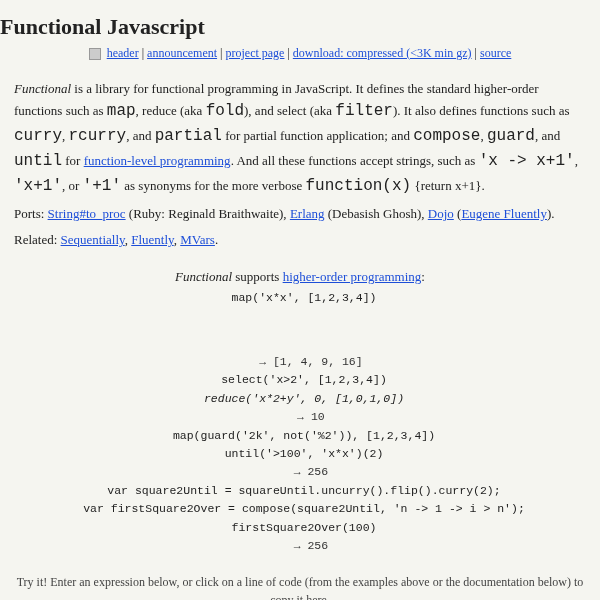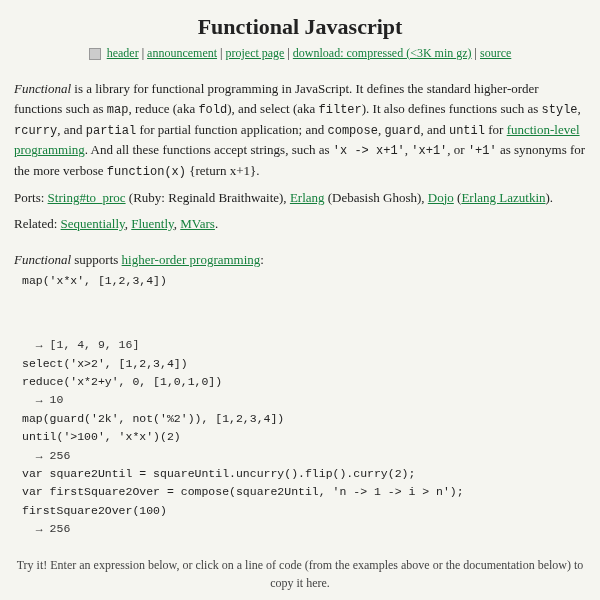--- a/index.html
+++ b/index.html
@@ -4,24 +4,23 @@
   <style>
     * { box-sizing: border-box; margin: 0; padding: 0; }
     body {
       font-family: Georgia, 'Times New Roman', serif;
       font-size: 13px;
       background: #f5f5f0;
       color: #222;
       width: 600px;
       min-height: 600px;
     }
-    a { color: #15803d; text-decoration: underline; }
+    a { color: #1d4ed8; text-decoration: underline; }
 
     #page-title {
-      text-align: center;
       font-size: 22px;
       font-weight: bold;
       padding: 14px 0 6px 0;
       font-family: Georgia, serif;
     }
 
     #nav-bar {
       text-align: center;
       font-size: 12px;
       margin-bottom: 10px;
@@ -37,31 +36,32 @@
     }
 
     #intro-section {
       padding: 8px 14px;
       font-size: 13px;
       line-height: 1.55;
     }
     #intro-section em { font-style: italic; }
     #intro-section code {
       font-family: 'Courier New', monospace;
-      font-size: 12px;
+      font-size: 16px;
       background: none;
     }
 
     #ports-line, #related-line {
       margin-top: 6px;
       font-size: 13px;
     }
 
     #examples-section {
       padding: 4px 14px 8px 14px;
+      text-align: center;
     }
     #examples-section p {
       margin-top: 6px;
       margin-bottom: 4px;
       font-size: 13px;
     }
 
     .code-block {
       font-family: 'Courier New', monospace;
       font-size: 11.5px;
@@ -95,59 +95,59 @@
   <a href="#">source</a>
 </div>
 
 <div id="intro-section">
   <p>
     <em>Functional</em>
     is a library for functional programming in JavaScript. It defines the standard higher-order functions
     such as <code>map</code>,
     reduce (aka <code>fold</code>),
     and select (aka <code>filter</code>).
-    It also defines functions such as <code>style</code>,
+    It also defines functions such as <code>curry</code>,
     <code>rcurry</code>, and
     <code>partial</code>
     for partial function application; and <code>compose</code>,
     <code>guard</code>, and
     <code>until</code> for
     <a href="#">function-level programming</a>.
     And all these functions accept strings, such as
     <code>'x -&gt; x+1'</code>,
     <code>'x+1'</code>, or
     <code>'+1'</code>
     as synonyms for the more verbose <code>function(x)</code>
     {return x+1}.
   </p>
   <p id="ports-line">
     Ports: <a href="#">String#to_proc</a>
     (Ruby: Reginald Braithwaite),
     <a href="#">Erlang</a> (Debasish Ghosh),
     <a href="#">Dojo</a>
-    (<a href="#">Erlang Lazutkin</a>).
+    (<a href="#">Eugene Fluently</a>).
   </p>
   <p id="related-line">
     Related:
     <a href="#">Sequentially</a>,
     <a href="#">Fluently</a>,
     <a href="#">MVars</a>.
   </p>
 </div>
 
 <div id="examples-section">
   <p>
     <em>Functional</em> supports
     <a href="#">higher-order programming</a>:
   </p>
   <div class="code-block">
     <span style="cursor:pointer;display:block;">map('x*x', [1,2,3,4])</span>
     <span class="result" style="display:block;margin-top:46px;">&nbsp;&nbsp;→ [1, 4, 9, 16]</span>
     <span style="cursor:pointer;display:block;">select('x&gt;2', [1,2,3,4])</span>
-    <span style="cursor:pointer;display:block;">reduce('x*2+y', 0, [1,0,1,0])</span>
+    <span style="cursor:pointer;display:block;font-style:italic;">reduce('x*2+y', 0, [1,0,1,0])</span>
     <span class="result" style="display:block;">&nbsp;&nbsp;→ 10</span>
     <span style="cursor:pointer;display:block;">map(guard('2k', not('%2')), [1,2,3,4])</span>
   </div>
 
   <div class="code-block">
     <span style="cursor:pointer;display:block;">until('&gt;100', 'x*x')(2)</span>
     <span class="result" style="display:block;">&nbsp;&nbsp;→ 256</span>
     <span style="cursor:pointer;display:block;">var square2Until = squareUntil.uncurry().flip().curry(2);</span>
     <span style="cursor:pointer;display:block;">var firstSquare2Over = compose(square2Until, 'n -&gt; 1 -&gt; i &gt; n');</span>
     <span style="cursor:pointer;display:block;">firstSquare2Over(100)</span>

